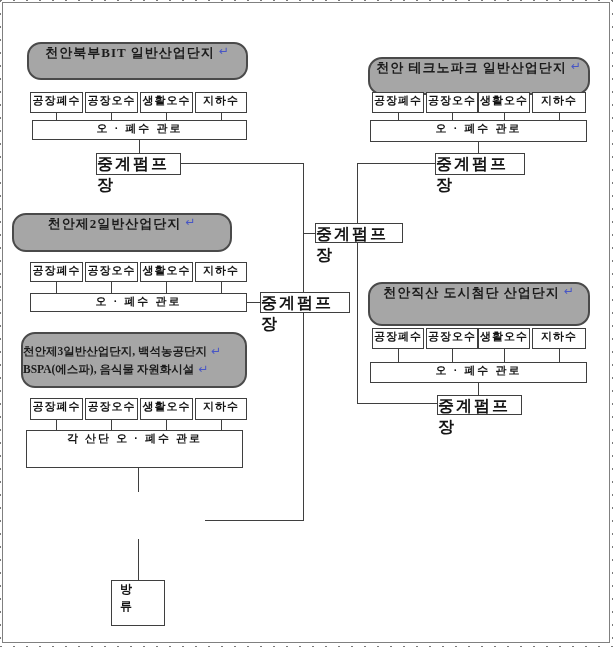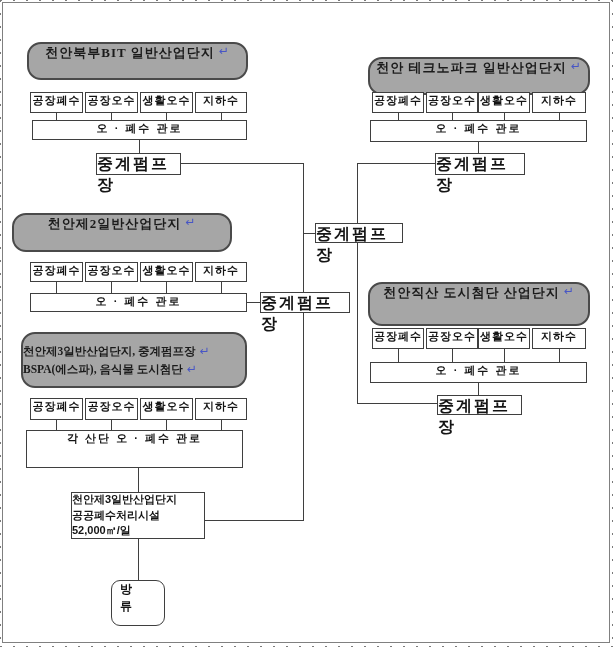--- a/index.html
+++ b/index.html
@@ -133,31 +133,26 @@
     <div class="box src" style="left:372px;top:328px;width:52px;height:21px;">공장폐수</div>
     <div class="box src" style="left:426px;top:328px;width:52px;height:21px;">공장오수</div>
     <div class="box src" style="left:478px;top:328px;width:52px;height:21px;">생활오수</div>
     <div class="box src" style="left:532px;top:328px;width:54px;height:21px;">지하수</div>
     <div class="box pipe" style="left:370px;top:362px;width:217px;height:21px;">오 · 폐수 관로</div>
     <div class="box pump" style="left:437px;top:395px;width:85px;height:20px;">중계펌프장</div>
   </div>
 
   <div>
     <div class="box gray multi" style="left:21px;top:332px;width:226px;height:56px;">
-      <span class="row"><span>천안제3일반산업단지, 중계펌프장</span><span class="ret">↵</span></span>
-      <span class="row"><span>BSPA(에스파), 음식물 도시첨단</span><span class="ret">↵</span></span>
+      <span class="row"><span>천안제3일반산업단지, 백석농공단지</span><span class="ret">↵</span></span>
+      <span class="row"><span>BSPA(에스파), 음식물 자원화시설</span><span class="ret">↵</span></span>
     </div>
     <div class="box src" style="left:30px;top:398px;width:53px;height:22px;">공장폐수</div>
     <div class="box src" style="left:85px;top:398px;width:53px;height:22px;">공장오수</div>
     <div class="box src" style="left:140px;top:398px;width:53px;height:22px;">생활오수</div>
     <div class="box src" style="left:195px;top:398px;width:52px;height:22px;">지하수</div>
     <div class="box pipe" style="left:26px;top:430px;width:217px;height:38px;">각 산단 오 · 폐수 관로</div>
   </div>
 
-  <div class="box plant" style="left:71px;top:492px;width:134px;height:47px;">
-    <span>천안제3일반산업단지</span>
-    <span>공공폐수처리시설</span>
-    <span>52,000㎥/일</span>
-  </div>
 
-  <div class="box discharge" style="left:111px;top:580px;width:54px;height:46px;border-radius:9px;">방 류</div>
+  <div class="box discharge" style="left:111px;top:580px;width:54px;height:46px;">방 류</div>
 
 </div>
 
 </body></html>

